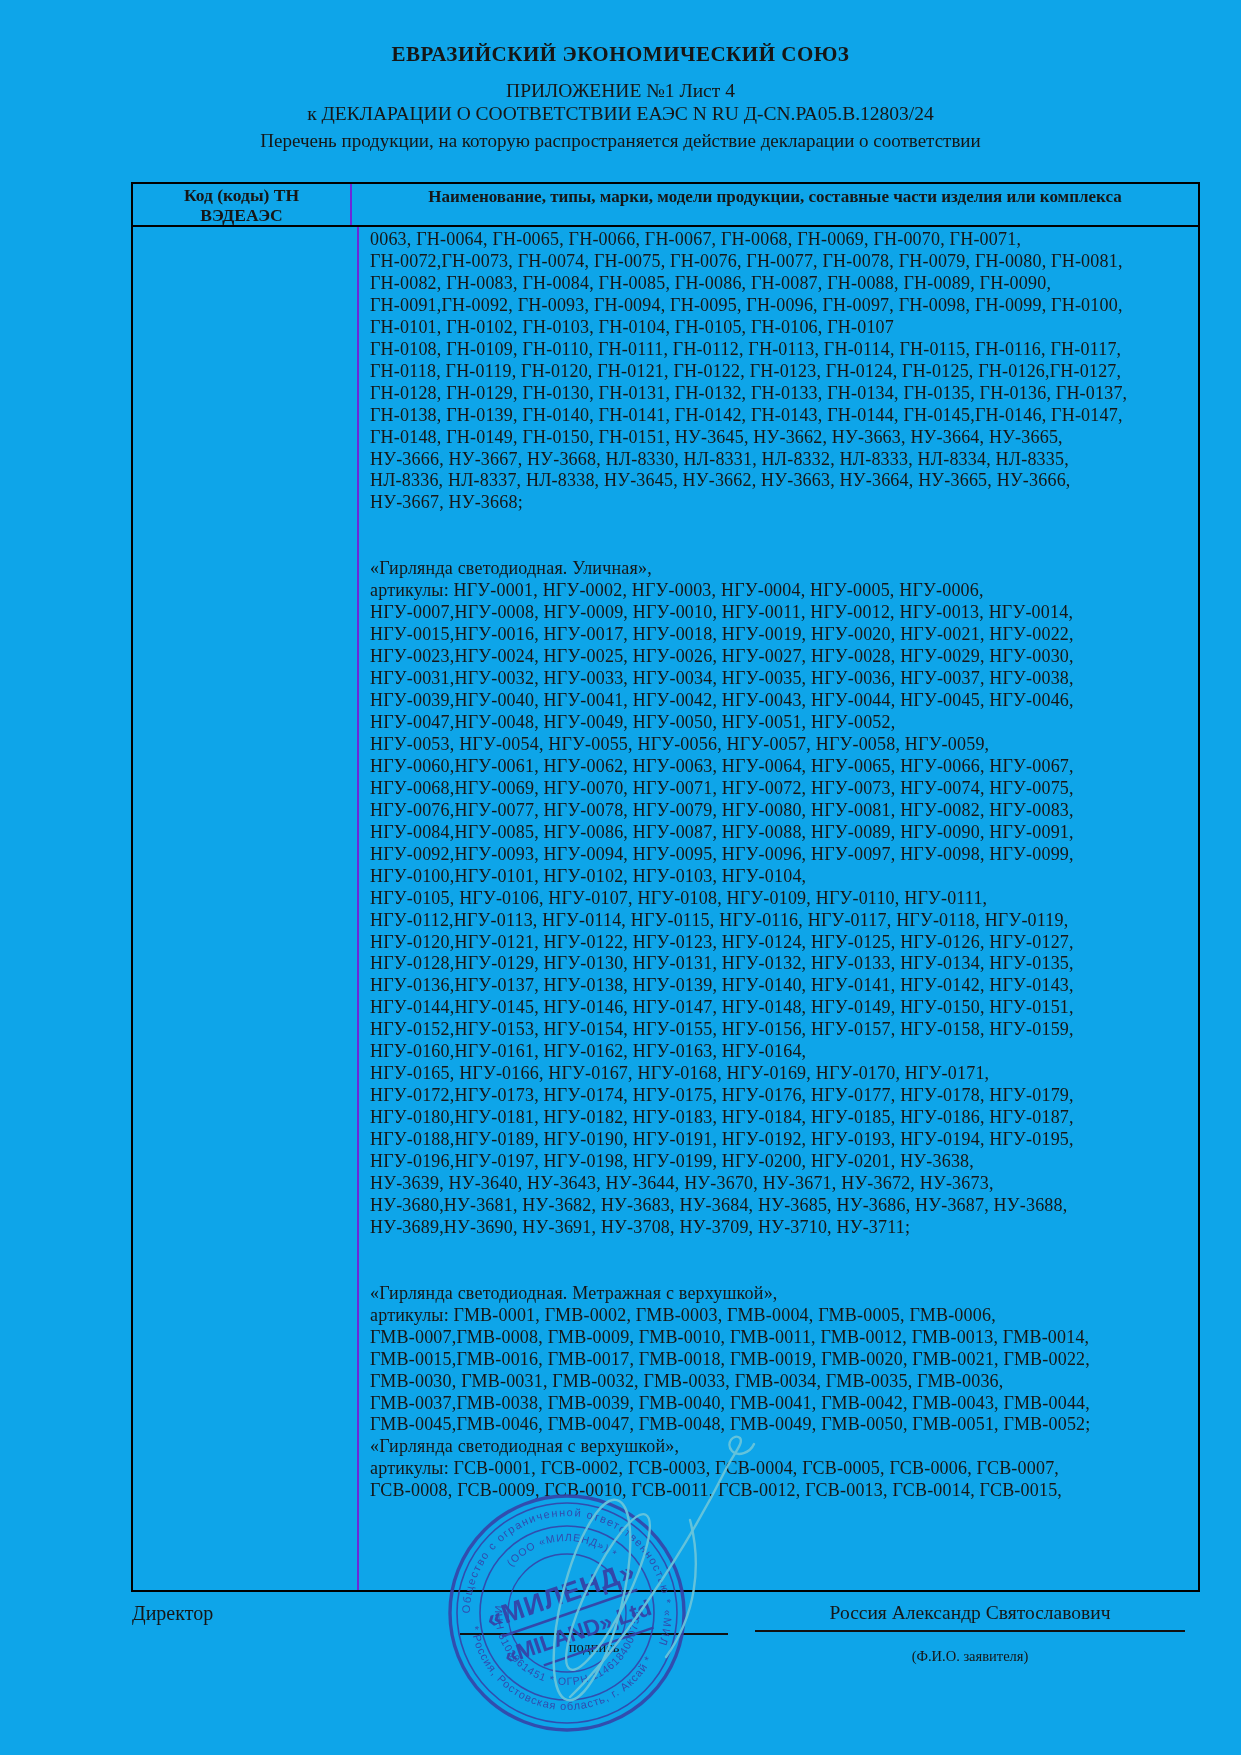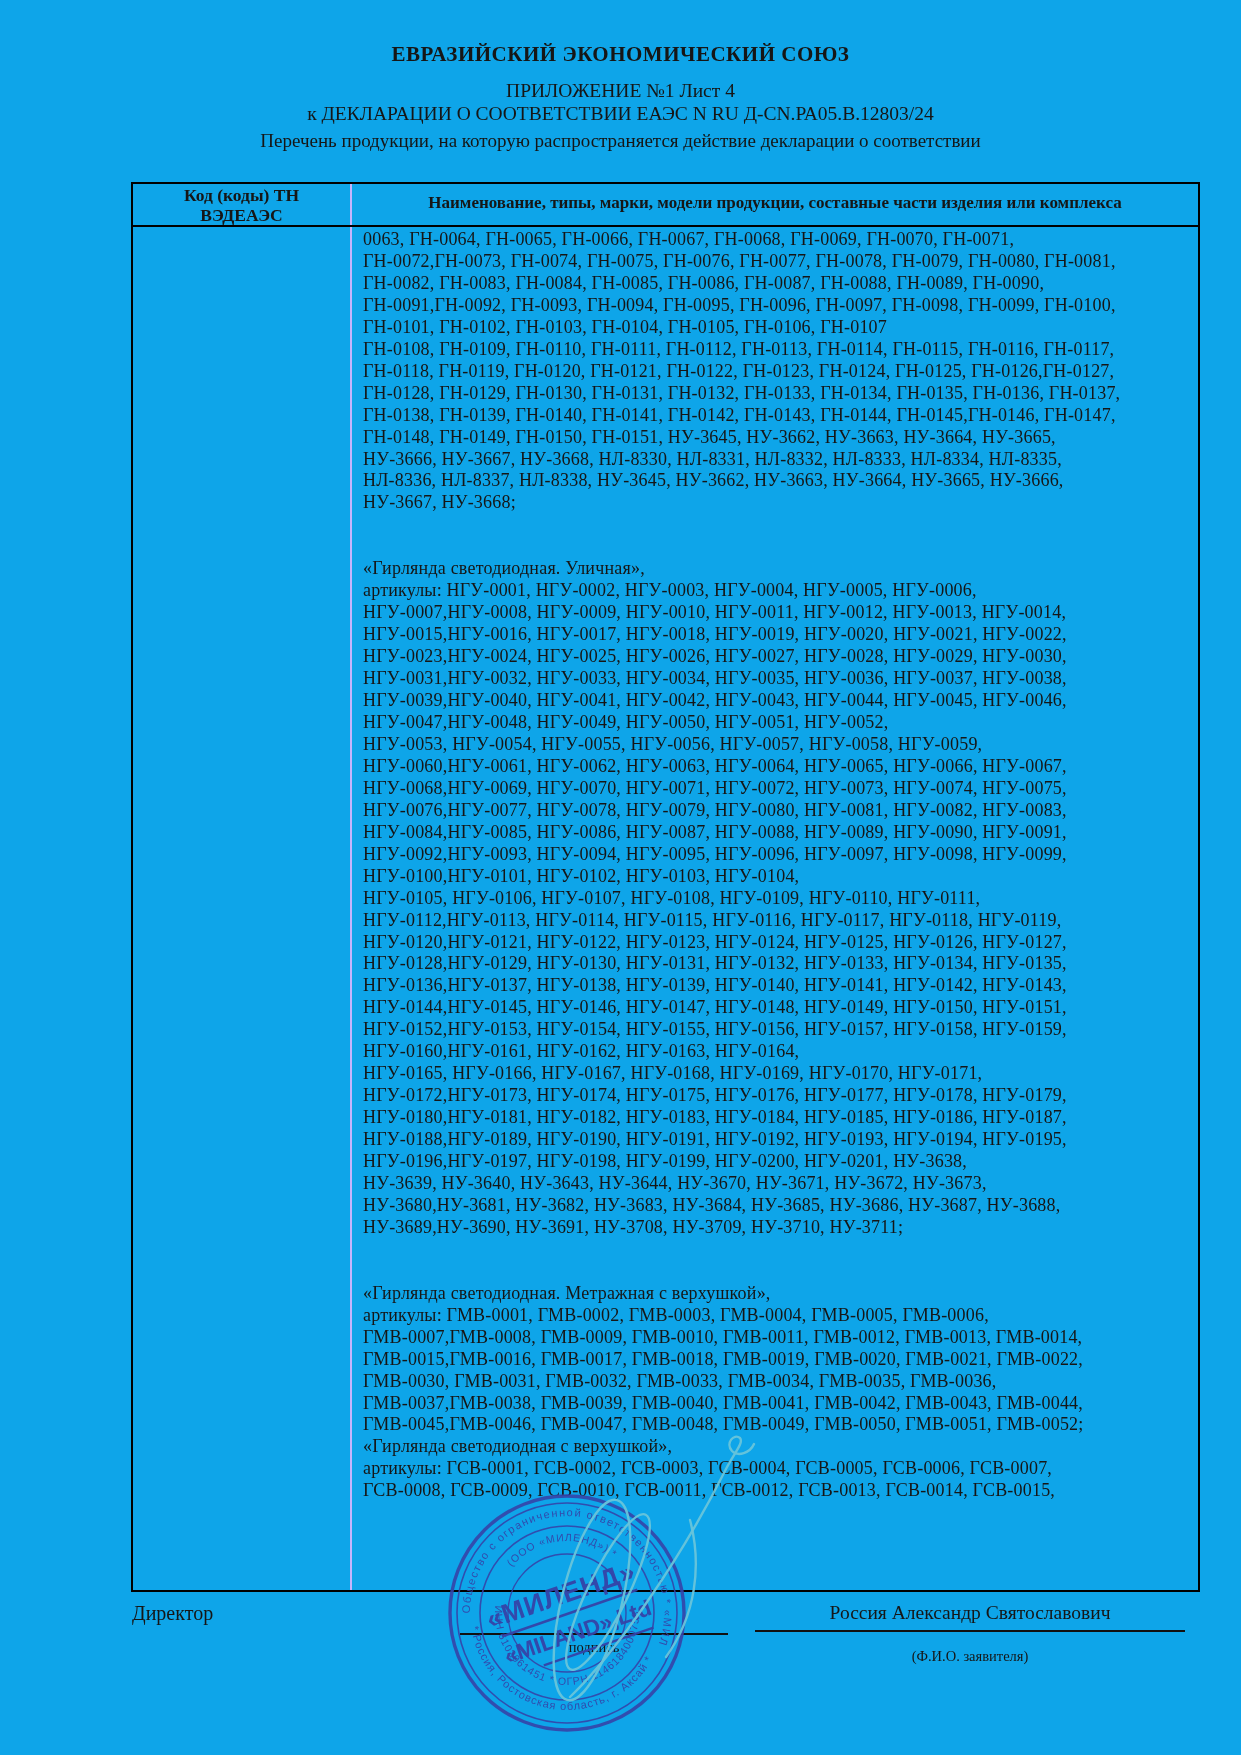--- a/index.html
+++ b/index.html
@@ -16,30 +16,30 @@
   .t2 { top:80px;  font-size:19.5px; }
   .t3 { top:103px; font-size:19.5px; }
   .t4 { top:130px; font-size:19px; }
 
   .doc-table {
     position:absolute; left:131px; top:182px; width:1069px; height:1410px;
     border:2.5px solid #000; box-sizing:border-box;
     display:flex; flex-direction:column;
   }
   .thead { display:flex; border-bottom:2.5px solid #000; height:43px; box-sizing:border-box; }
-  .tbody { display:flex; flex:1; min-height:0; }
-  .c1 { width:219px; border-right:2px solid #c4b5fd; box-sizing:border-box; flex:none; }
+  .tbody { display:flex; flex:1; min-height:0;padding-left:7px; }
+  .c1 { width:219px; border-right:2px solid #6d28d9; box-sizing:border-box; flex:none; }
   .c2 { flex:1; min-width:0; }
   .thead .c1 {
     font-weight:bold; font-size:17.5px; line-height:19.5px;
     text-align:center; padding-top:2px;
   }
   .thead .c2 {
     font-weight:bold; font-size:17px; line-height:20px;
-    text-align:center; padding-top:9px;
+    text-align:center; padding-top:3px;
   }
   .tbody .c2 { padding:2px 6px 0 11px; }
   .cell-line {
     font-size:18px; line-height:21.95px; letter-spacing:.2px; white-space:pre;
   }
 
   .director   { left:132px; top:1602px; font-size:20px; }
   .sig-line   { left:460px; top:1633px; width:268px; border-top:2px solid #111; height:0; }
   .sig-cap    { left:460px; top:1639px; width:268px; text-align:center; font-size:14.5px; }
   .name-wrap  { left:755px; top:1602px; width:430px; text-align:center; }

